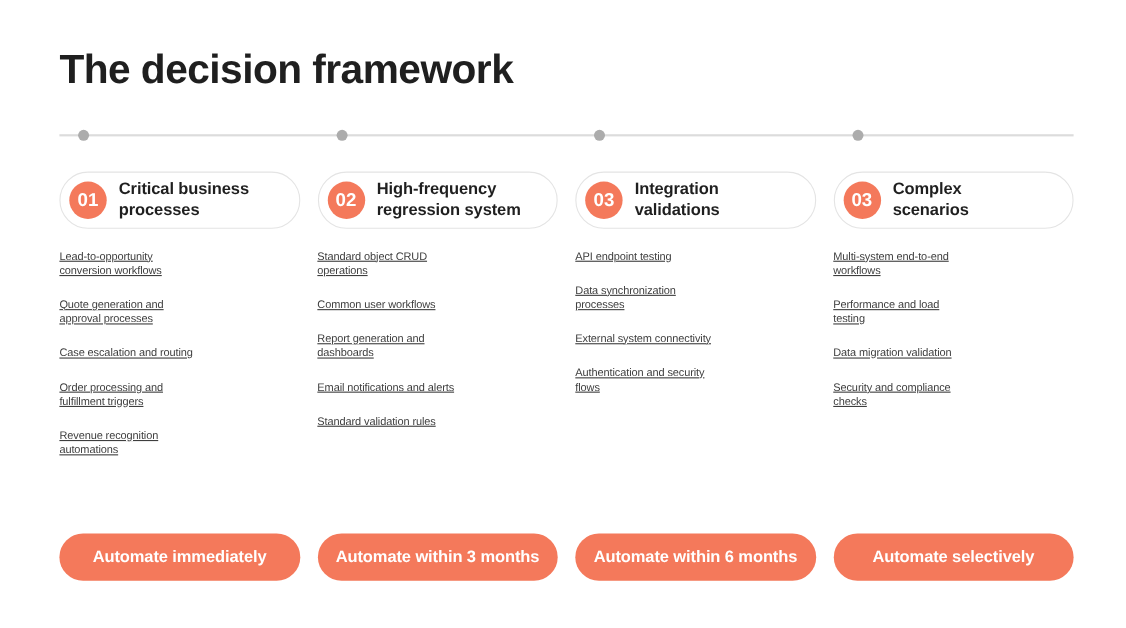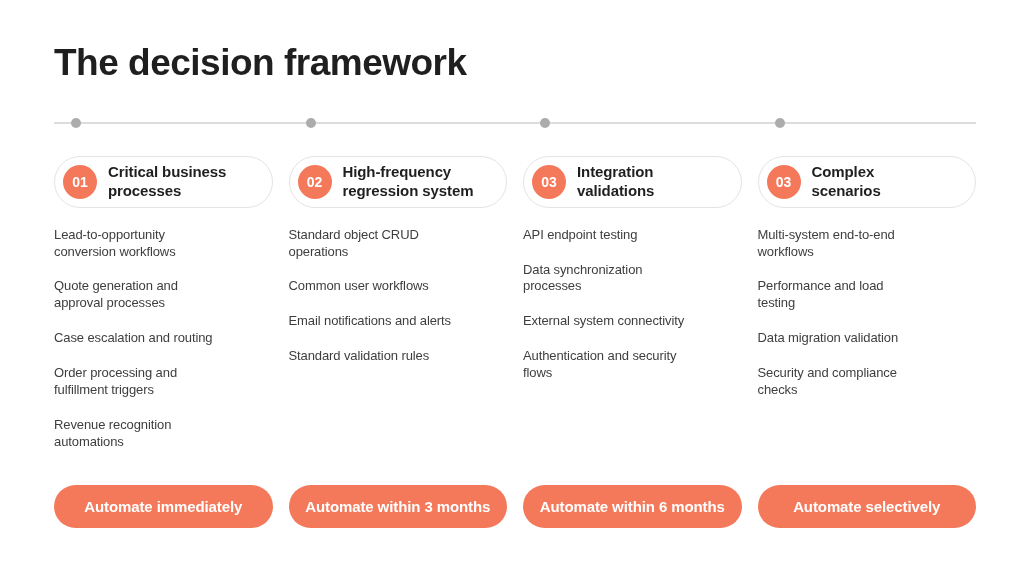--- a/index.html
+++ b/index.html
@@ -77,42 +77,43 @@
     background: #fff;
     padding: 6px 8px;
     min-height: 48px;
   }
   .badge {
     flex: 0 0 auto;
     width: 34px; height: 34px;
     border-radius: 50%;
     background: var(--accent);
     color: #fff;
-    font-size: 14px;
+    font-size: 17px;
     font-weight: 700;
     display: flex;
     align-items: center;
     justify-content: center;
   }
   .pill-title {
     font-size: 15px;
     font-weight: 700;
     color: var(--title-text);
     line-height: 1.25;
     white-space: pre-line;
     letter-spacing: -0.1px;
   }
   .column-items { margin-top: 19px; }
   .item {
-    font-size: 13px;
+    font-size: 10px;
     color: var(--body-text);
     line-height: 1.3;
     margin-bottom: 18px;
     white-space: pre-line;
     letter-spacing: -0.1px;
+    text-decoration: underline;
   }
   .action-button {
     margin-top: auto;
     width: 100%;
     height: 43px;
     border: none;
     border-radius: 22px;
     background: var(--accent);
     color: var(--button-text);
     font-family: inherit;
@@ -170,20 +171,22 @@
   <section class="column">
     <div class="pill">
       <span class="badge">02</span>
       <span class="pill-title">High-frequency
 regression system</span>
     </div>
     <div class="column-items">
           <p class="item">Standard object CRUD
 operations</p>
           <p class="item">Common user workflows</p>
+          <p class="item">Report generation and
+dashboards</p>
           <p class="item">Email notifications and alerts</p>
           <p class="item">Standard validation rules</p>
         </div>
     <button class="action-button">Automate within 3 months</button>
   </section>
 
   <section class="column">
     <div class="pill">
       <span class="badge">03</span>
       <span class="pill-title">Integration

